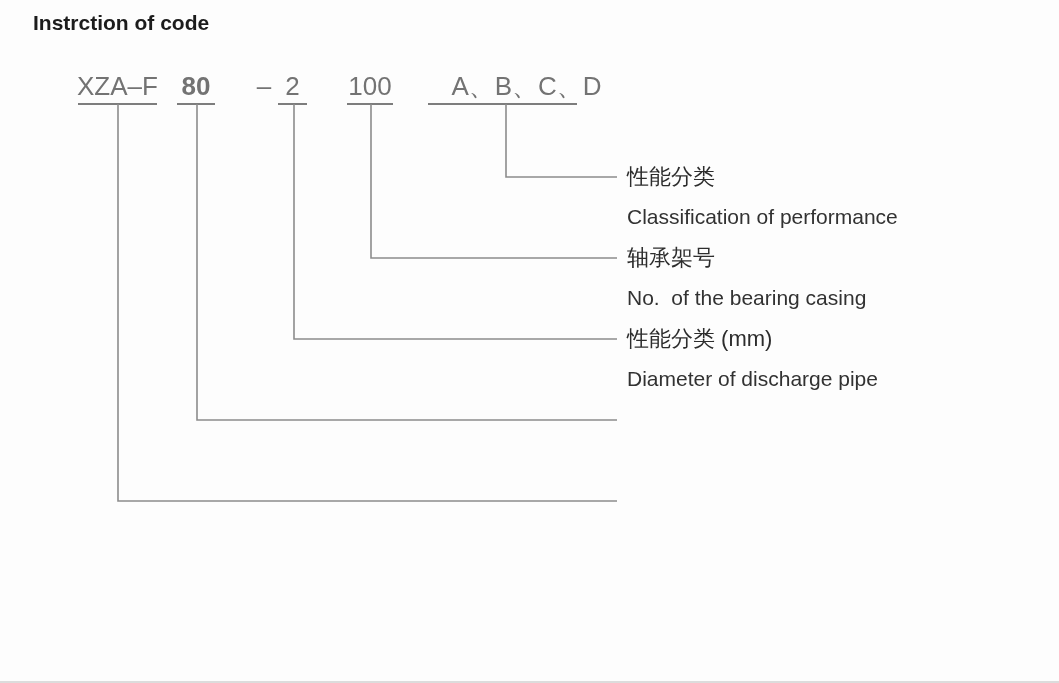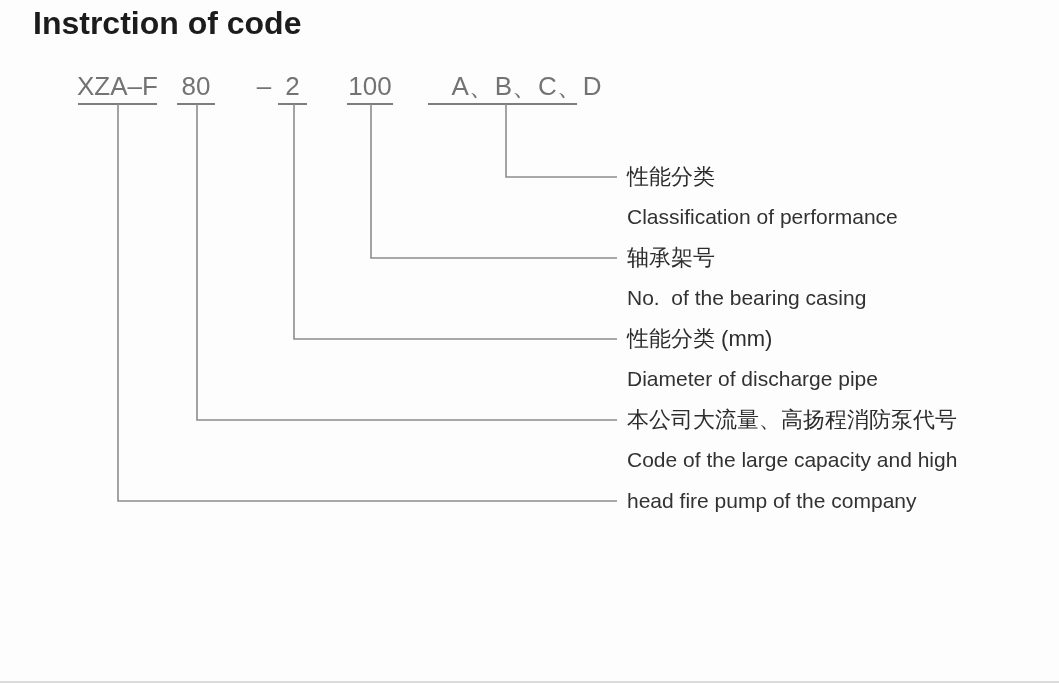--- a/index.html
+++ b/index.html
@@ -17,38 +17,38 @@
   }
   .page {
     position: absolute;
     inset: 0;
   }
   .title {
     position: absolute;
     left: 33px;
     top: 8px;
     margin: 0;
-    font-size: 32px;
+    font-size: 21px;
     line-height: 30px;
     font-weight: bold;
     letter-spacing: 0px;
     color: #1c1c1c;
     white-space: nowrap;
   }
   .code-seg {
     position: absolute;
     top: 73px;
     font-size: 26px;
     line-height: 27px;
     text-align: center;
     color: #737373;
     white-space: nowrap;
   }
   .seg-series { left: 70px;  width: 95px;  }
-  .seg-pipe   { left: 173px; width: 46px;  }
+  .seg-pipe   { left: 173px; width: 46px; font-weight: bold;  }
   .seg-dash   { left: 250px; width: 28px;  }
   .seg-frame  { left: 276px; width: 33px;  }
   .seg-imp    { left: 343px; width: 54px;  }
   .seg-class  { left: 448px; width: 157px; }
   .connectors {
     position: absolute;
     left: 0;
     top: 0;
     width: 1059px;
     height: 683px;
@@ -114,22 +114,17 @@
       <div class="line en">Classification of performance</div>
     </div>
     <div>
       <div class="line zh">轴承架号</div>
       <div class="line en">No.  of the bearing casing</div>
     </div>
     <div>
       <div class="line zh">性能分类 (mm)</div>
       <div class="line en">Diameter of discharge pipe</div>
     </div>
-    <div>
-      <div class="line zh">本公司大流量、高扬程消防泵代号</div>
-      <div class="line en">Code of the large capacity and high
-head fire pump of the company</div>
-    </div>
   </div>
 
   <div class="bottom-divider"></div>
 
 </div>
 
 </body></html>

